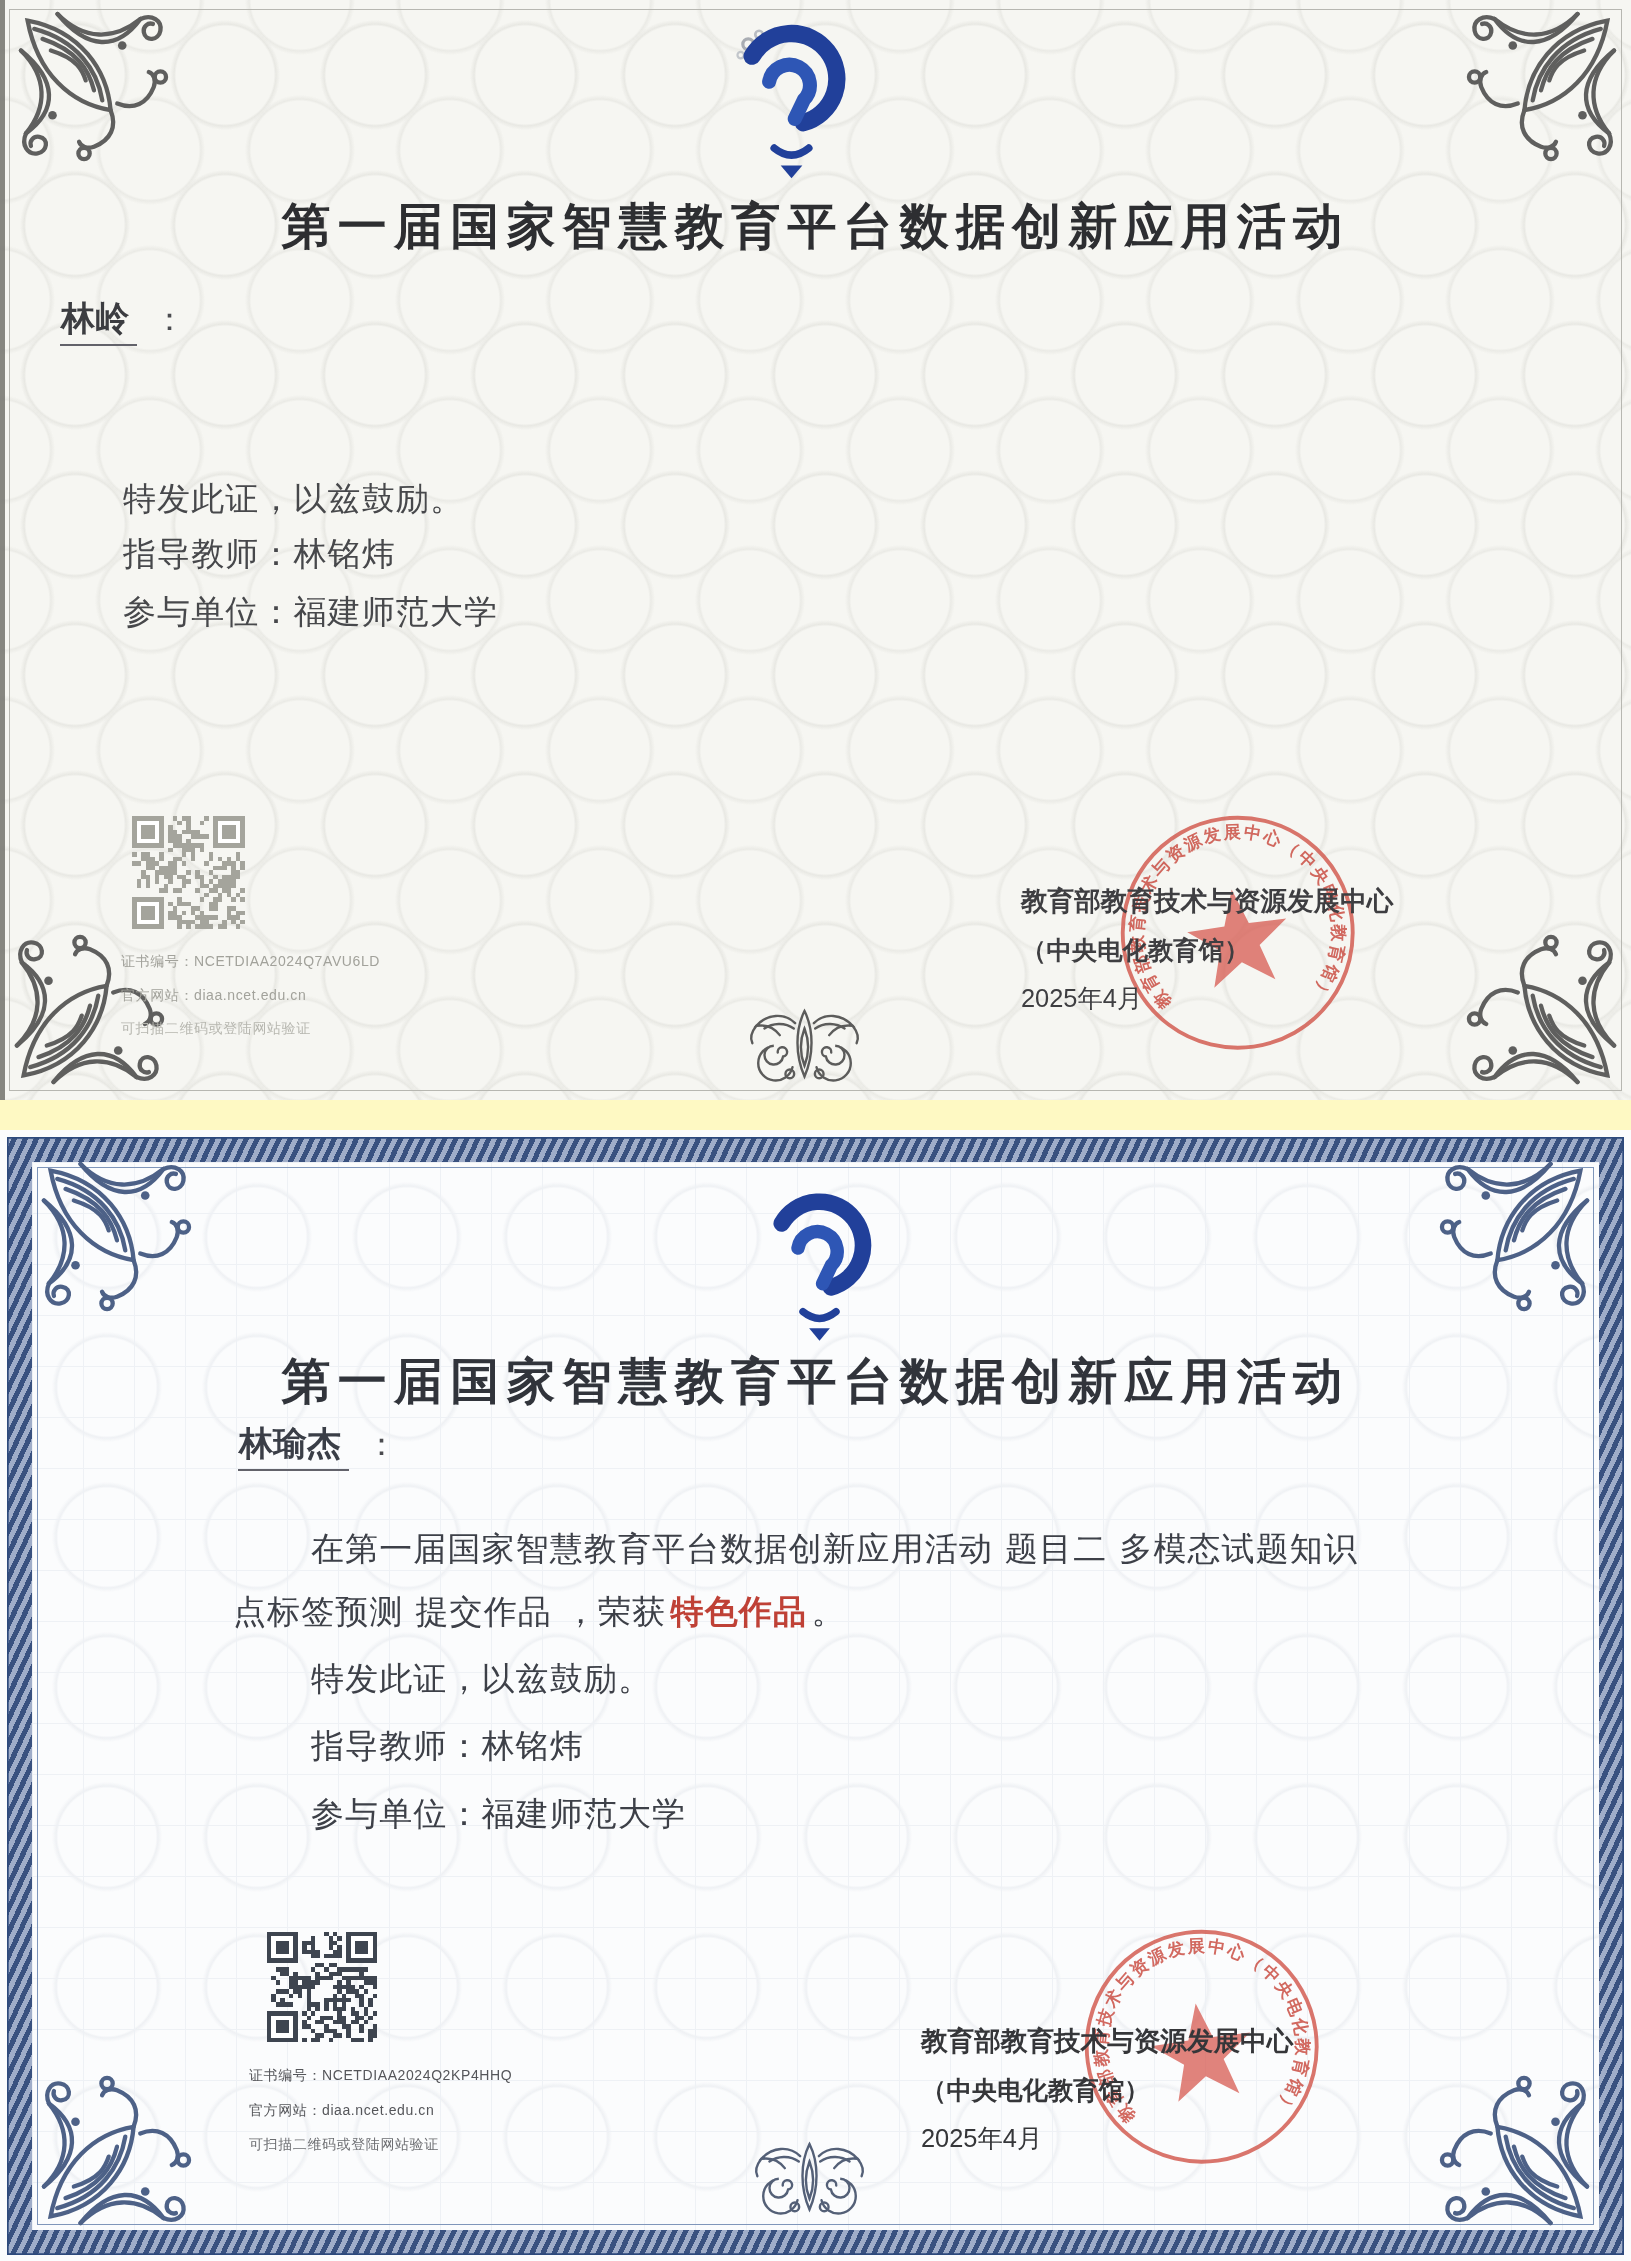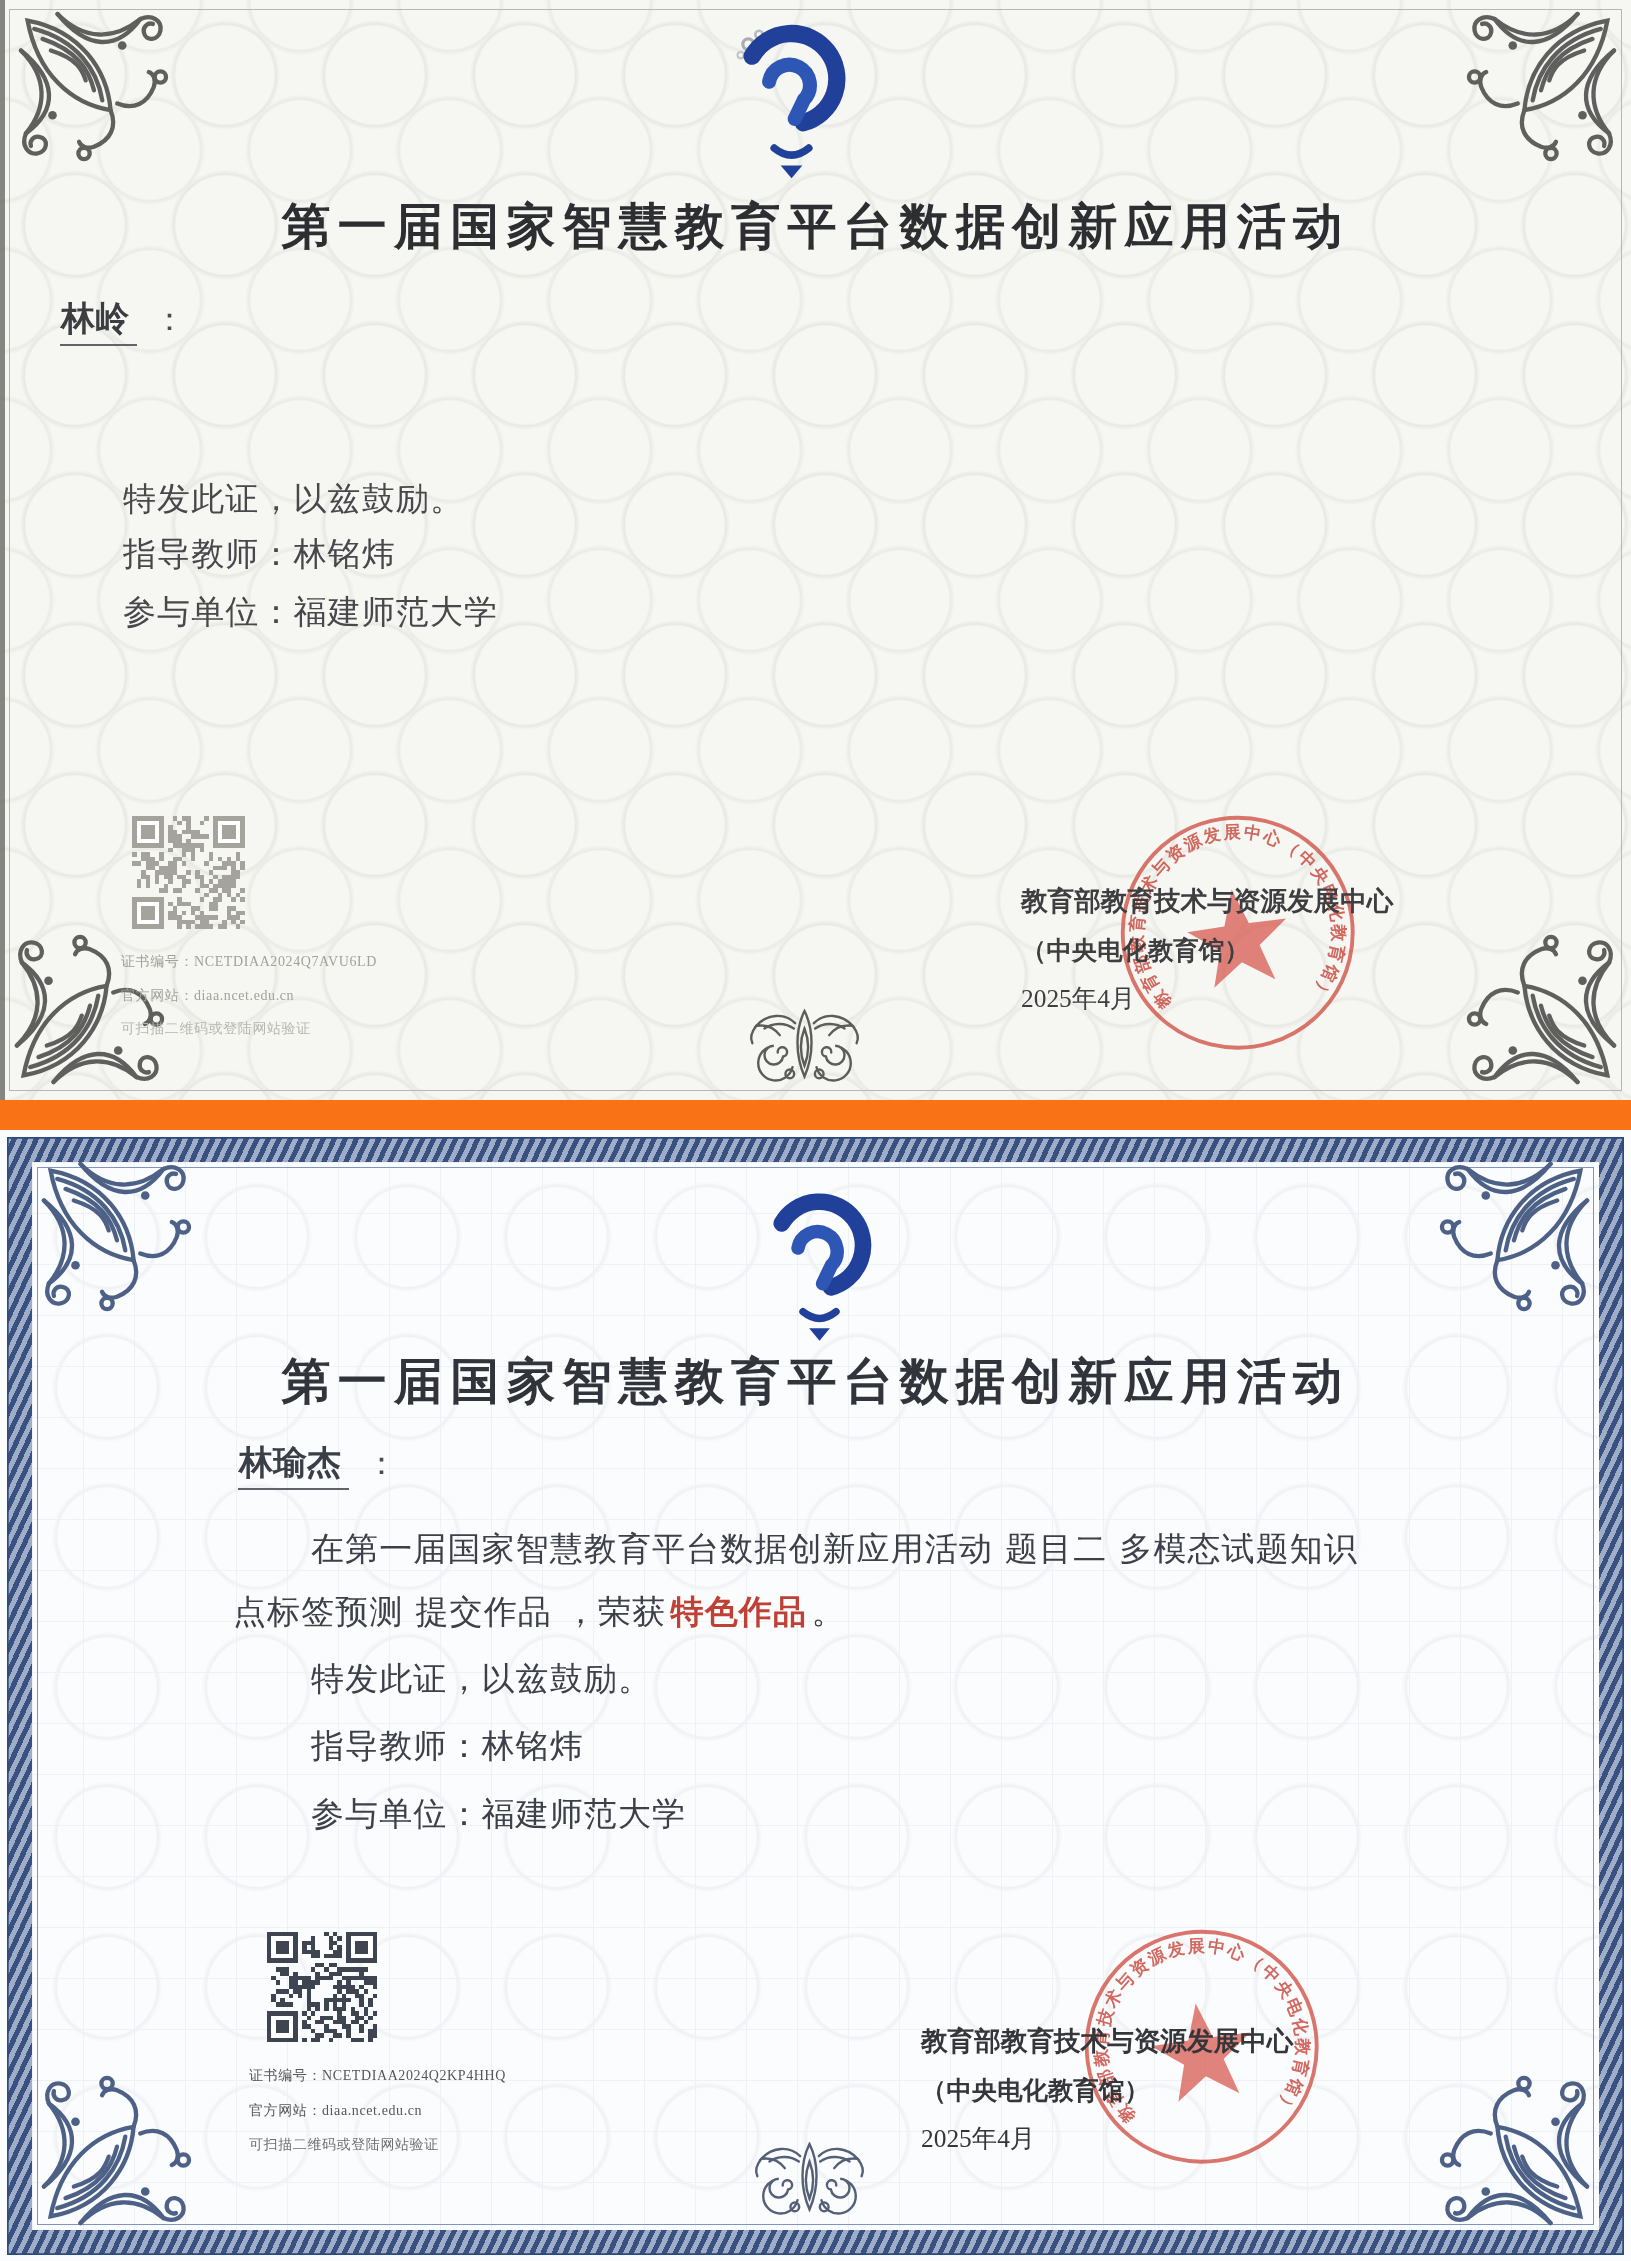--- a/index.html
+++ b/index.html
@@ -1,17 +1,17 @@
 <!DOCTYPE html>
 <html style="font-size:8.9px"><head>
 <meta charset="utf-8">
 <style>
   html,body{margin:0;padding:0;background:#ffffff;}
-  .page{position:relative;width:1631px;height:2261px;background:#f97316;overflow:hidden;
-        font-family:Liberation Serif, serif;}
+  .page{position:relative;width:1631px;height:2261px;background:#fef9c3;overflow:hidden;
+        font-family:Liberation Sans, sans-serif;}
   .cert{position:absolute;left:0;width:1631px;overflow:hidden;}
   
   .cert1{top:0;height:1100px;background:#f6f6f2;}
   .cert1 .pattern{position:absolute;inset:0;opacity:.85;
     background-image:
       radial-gradient(circle at 50% 50%, transparent 46%, #e6e6e1 48%, transparent 52%),
       radial-gradient(circle at 50% 50%, transparent 46%, #e9e9e4 48%, transparent 52%);
     background-size:150px 150px, 150px 150px;
     background-position:0 0,75px 75px;}
   .cert1 .edge{position:absolute;left:0;top:0;bottom:0;width:5px;background:#72726c;opacity:.85;}
@@ -416,21 +416,21 @@
     <svg class="corner br" style="right:34px;bottom:29px" viewBox="0 0 100 100">
         <use href="#cornerOrn"></use>
       </svg>
 
     <svg class="logo" style="left:752px;top:53px;width:135px;height:166px" viewBox="0 0 120 160">
       <use href="#bulbLogo"></use>
     </svg>
 
     <div class="t title" style="top:219px">第一届国家智慧教育平台数据创新应用活动</div>
 
-    <div class="t" style="left:238px;top:310px">
+    <div class="t" style="left:238px;top:291px">
       <span class="name">林瑜杰</span><span class="colon">：</span>
     </div>
 
     <div class="t body-line" style="left:311px;top:397px">
       <span class="seg">在第一届国家智慧教育平台数据创新应用活动</span><span class="seg">题目二</span><span>多模态试题知识</span>
     </div>
 
     <div class="t body-line" style="left:233px;top:460px">
       <span class="seg">点标签预测</span><span class="seg">提交作品</span><span>，荣获</span><span class="award">特色作品</span><span>。</span>
     </div>

